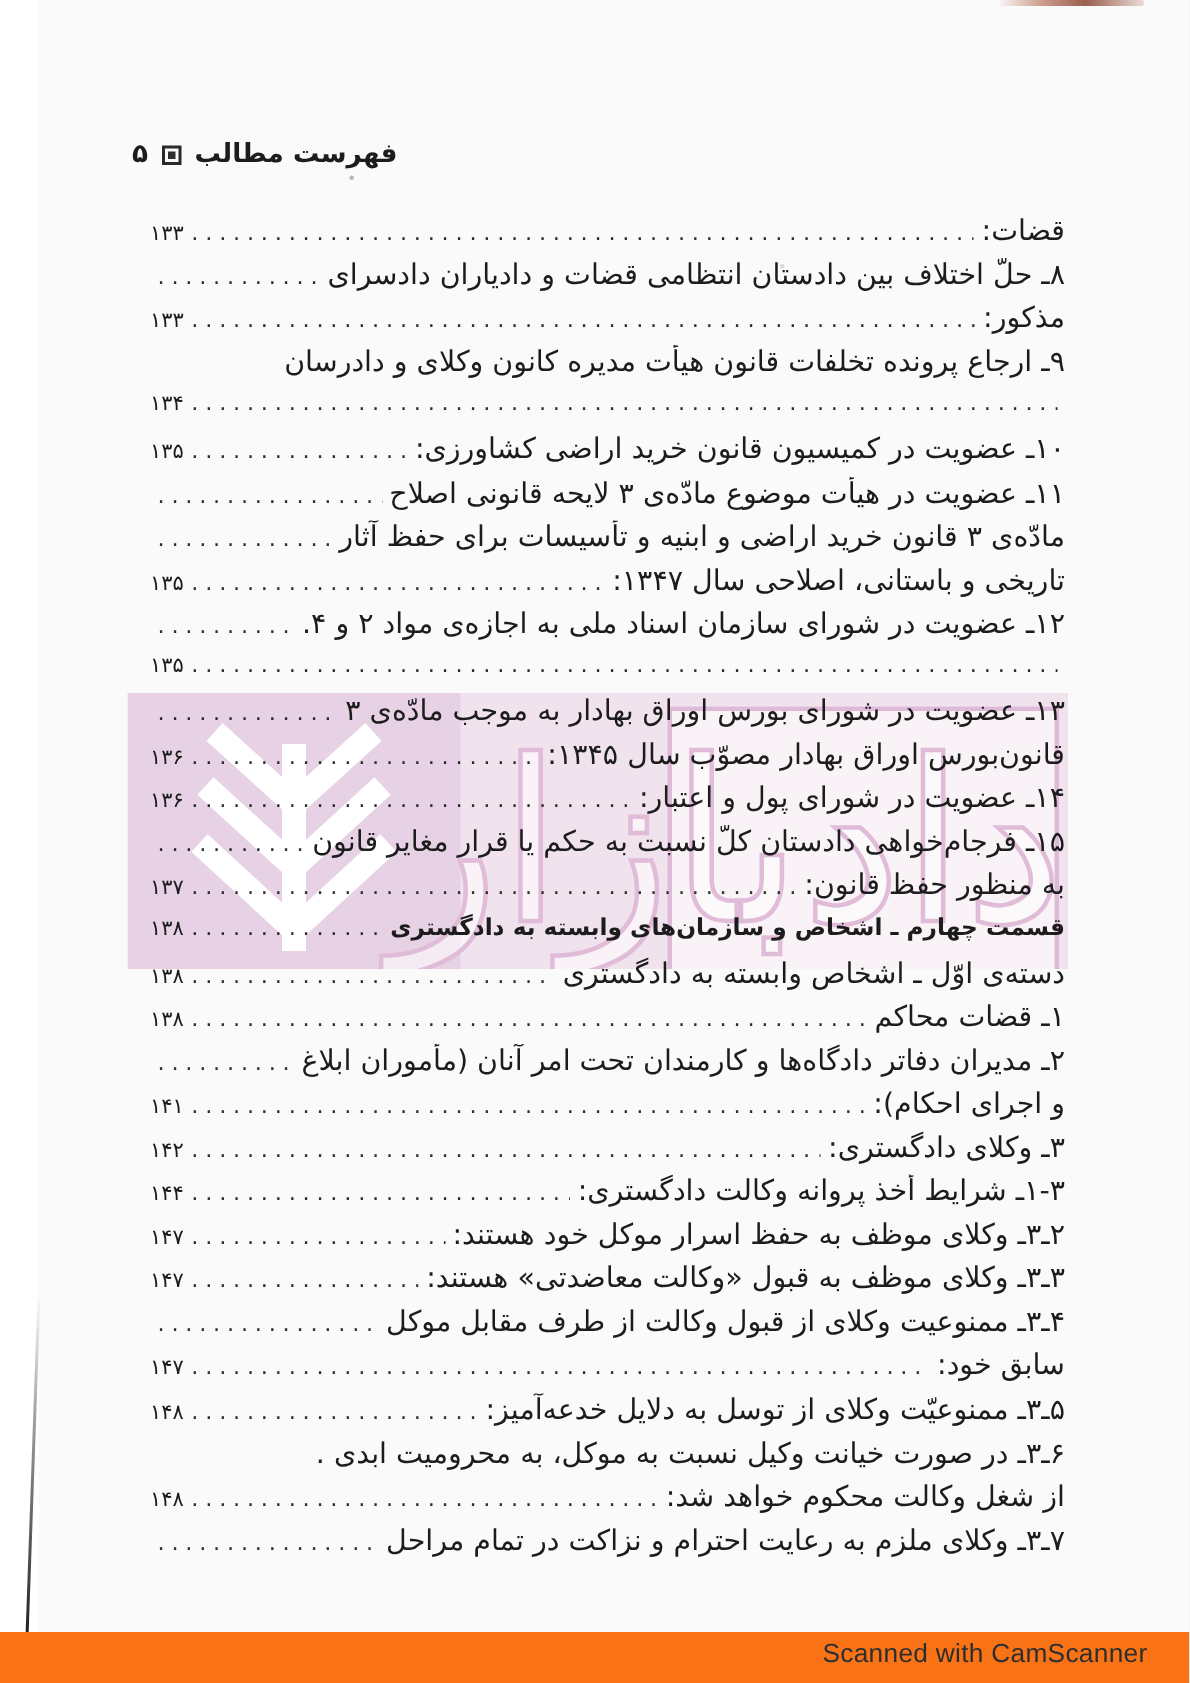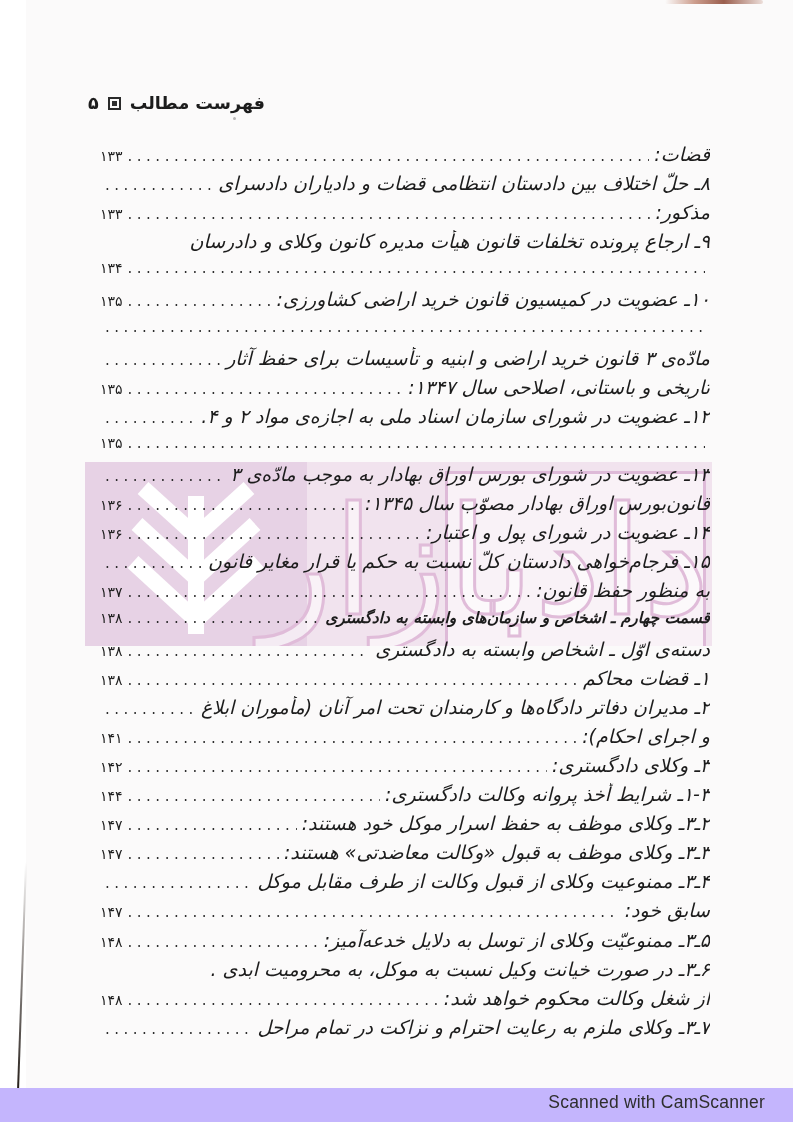--- a/index.html
+++ b/index.html
@@ -41,30 +41,30 @@
     background:rgba(255,255,255,.55);border:3px solid var(--frame-border,#debad8);
   }
   .wm-word{position:absolute;inset:0;}
 
   
   .toc{
     position:absolute;left:100px;right:83px;top:143px;z-index:2;
     direction:rtl;color:var(--text,#1c1c1c);
   }
   .toc-row{display:flex;align-items:baseline;height:29.1px;font-size:19px;overflow:hidden;}
-  .toc-row .t{flex:0 1 auto;white-space:nowrap;font-style:italic;}
+  .toc-row .t{flex:0 1 auto;white-space:nowrap;}
   .toc-row .dots{
     flex:1 1 0;overflow:hidden;white-space:nowrap;direction:ltr;
     letter-spacing:4.5px;font-size:15px;margin:0 5px;opacity:.92;
   }
   .toc-row .n{flex:0 0 auto;font-size:14px;}
   .toc-row.bold .t{font-size:15.5px;font-weight:700;text-align:right;}
 
   
-  .footer{position:absolute;left:0;right:0;bottom:0;height:34px;background:#c4b5fd;z-index:4;}
+  .footer{position:absolute;left:0;right:0;bottom:0;height:34px;background:#f97316;z-index:4;}
   .footer-label{
     position:absolute;right:28px;top:4px;
     font-family:"Liberation Sans",sans-serif;font-size:17.5px;
     color:var(--footer-text,#2e2e2e);letter-spacing:.2px;
   }
 </style>
 </head>
 <body>
 
 <div class="scan">
@@ -124,20 +124,21 @@
       <div class="toc-row">
         <span class="dots">..................................................................................................................................</span>
         <span class="n">۱۳۴</span>
       </div>
       <div class="toc-row">
         <span class="t">۱۰ـ عضویت در کمیسیون قانون خرید اراضی کشاورزی:</span>
         <span class="dots">..................................................................................................................................</span>
         <span class="n">۱۳۵</span>
       </div>
       <div class="toc-row">
+        <span class="t">۱۱ـ عضویت در هیأت موضوع مادّه‌ی ۳ لایحه قانونی اصلاح</span>
         <span class="dots">..................................................................................................................................</span>
         <span class="n"></span>
       </div>
       <div class="toc-row">
         <span class="t">مادّه‌ی ۳ قانون خرید اراضی و ابنیه و تأسیسات برای حفظ آثار</span>
         <span class="dots">..................................................................................................................................</span>
         <span class="n"></span>
       </div>
       <div class="toc-row">
         <span class="t">تاریخی و باستانی، اصلاحی سال ۱۳۴۷:</span>

